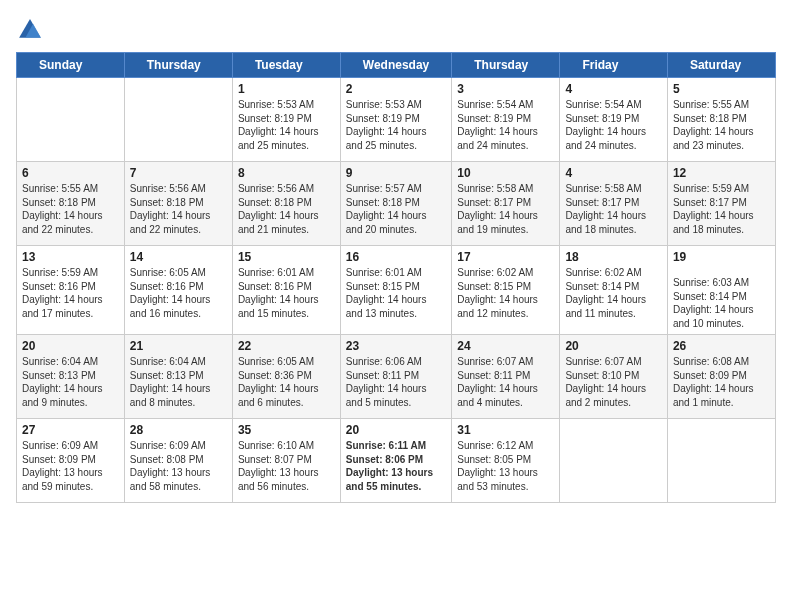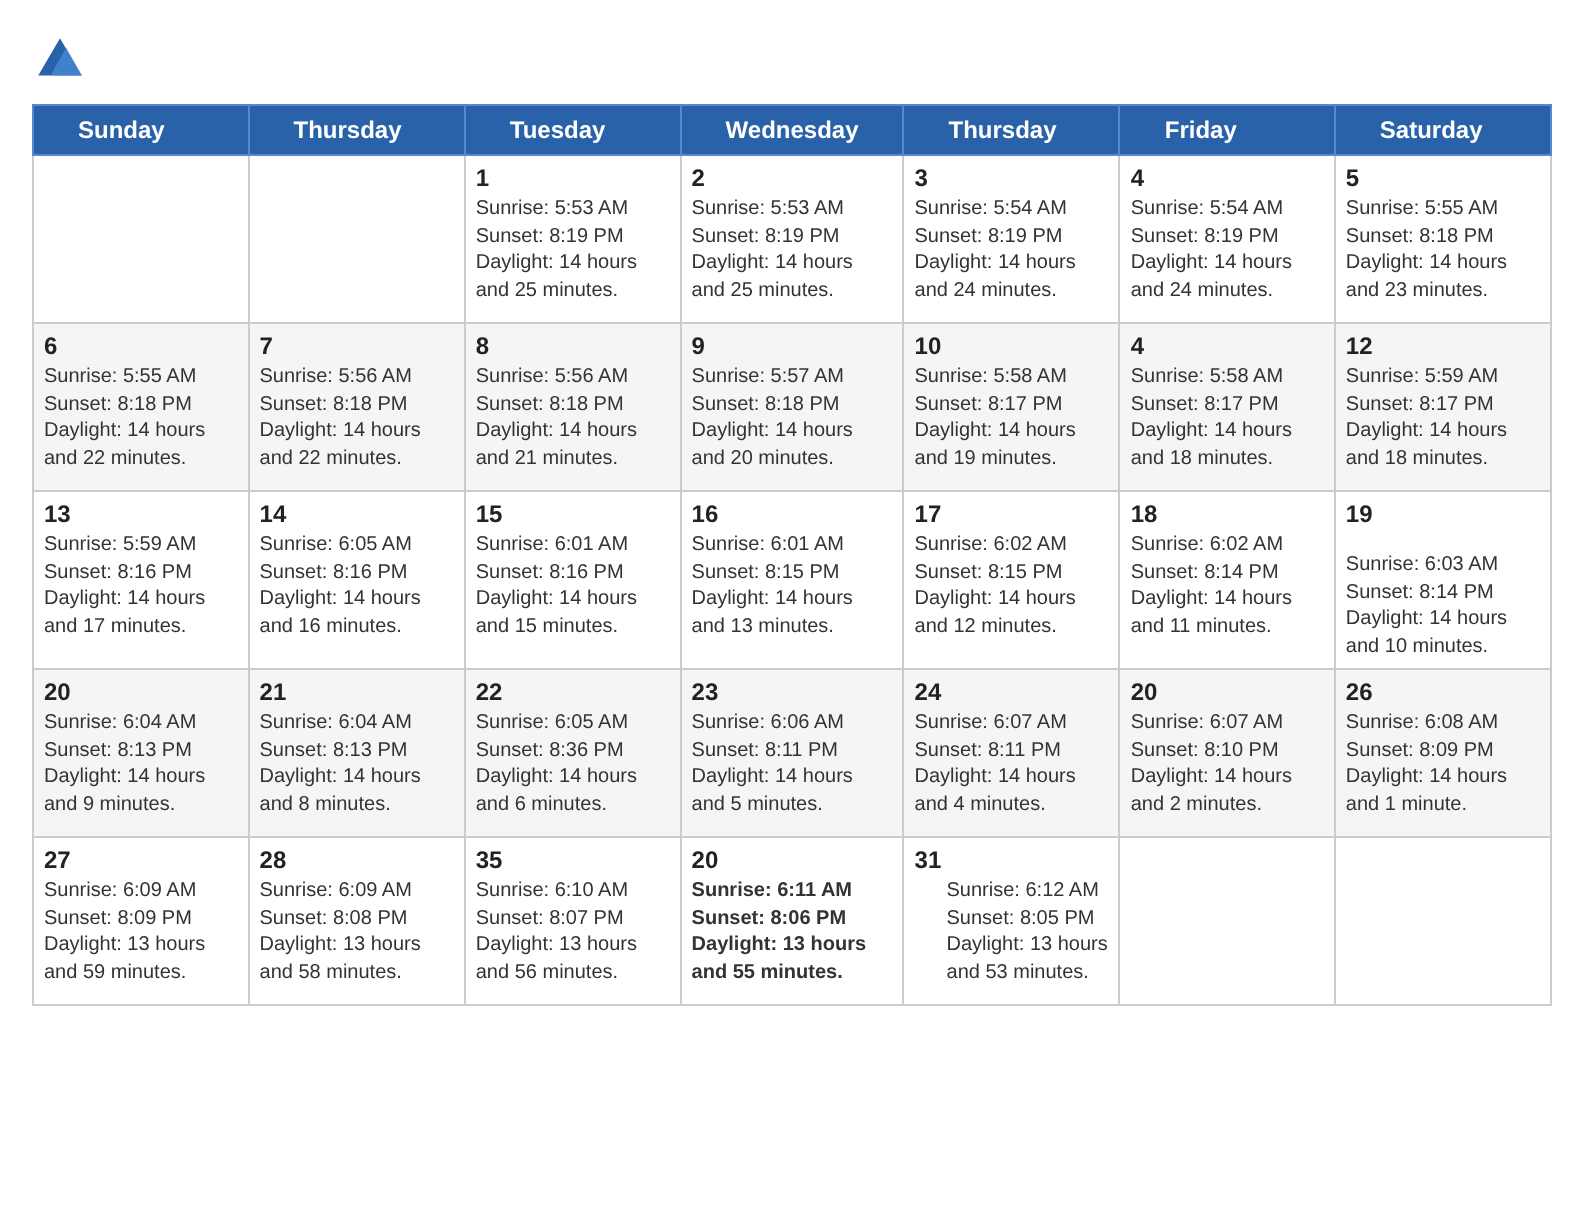--- a/index.html
+++ b/index.html
@@ -406,21 +406,21 @@
             <span class="day-num">20</span>
             <div class="cell-text" style="white-space: pre-line; font-weight: bold;">Sunrise: 6:11 AM
 Sunset: 8:06 PM
 Daylight: 13 hours
 and 55 minutes.</div>
           </div>
         </td>
         <td>
           <div class="cell-content">
             <span class="day-num">31</span>
-            <div class="cell-text" style="white-space: pre-line; margin-left: 16px;">Sunrise: 6:12 AM
+            <div class="cell-text" style="white-space: pre-line;">Sunrise: 6:12 AM
 Sunset: 8:05 PM
 Daylight: 13 hours
 and 53 minutes.</div>
           </div>
         </td>
         <td class="empty-cell">
           <div class="cell-content"></div>
         </td>
         <td class="empty-cell">
           <div class="cell-content"></div>

